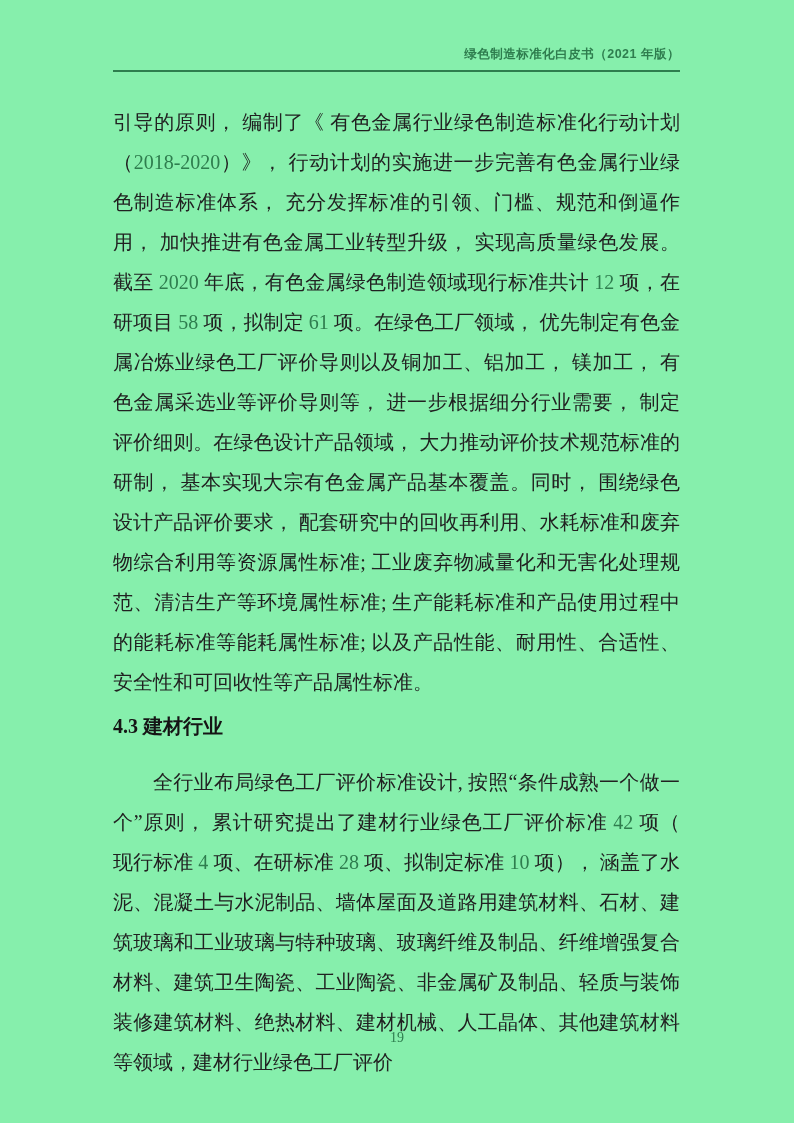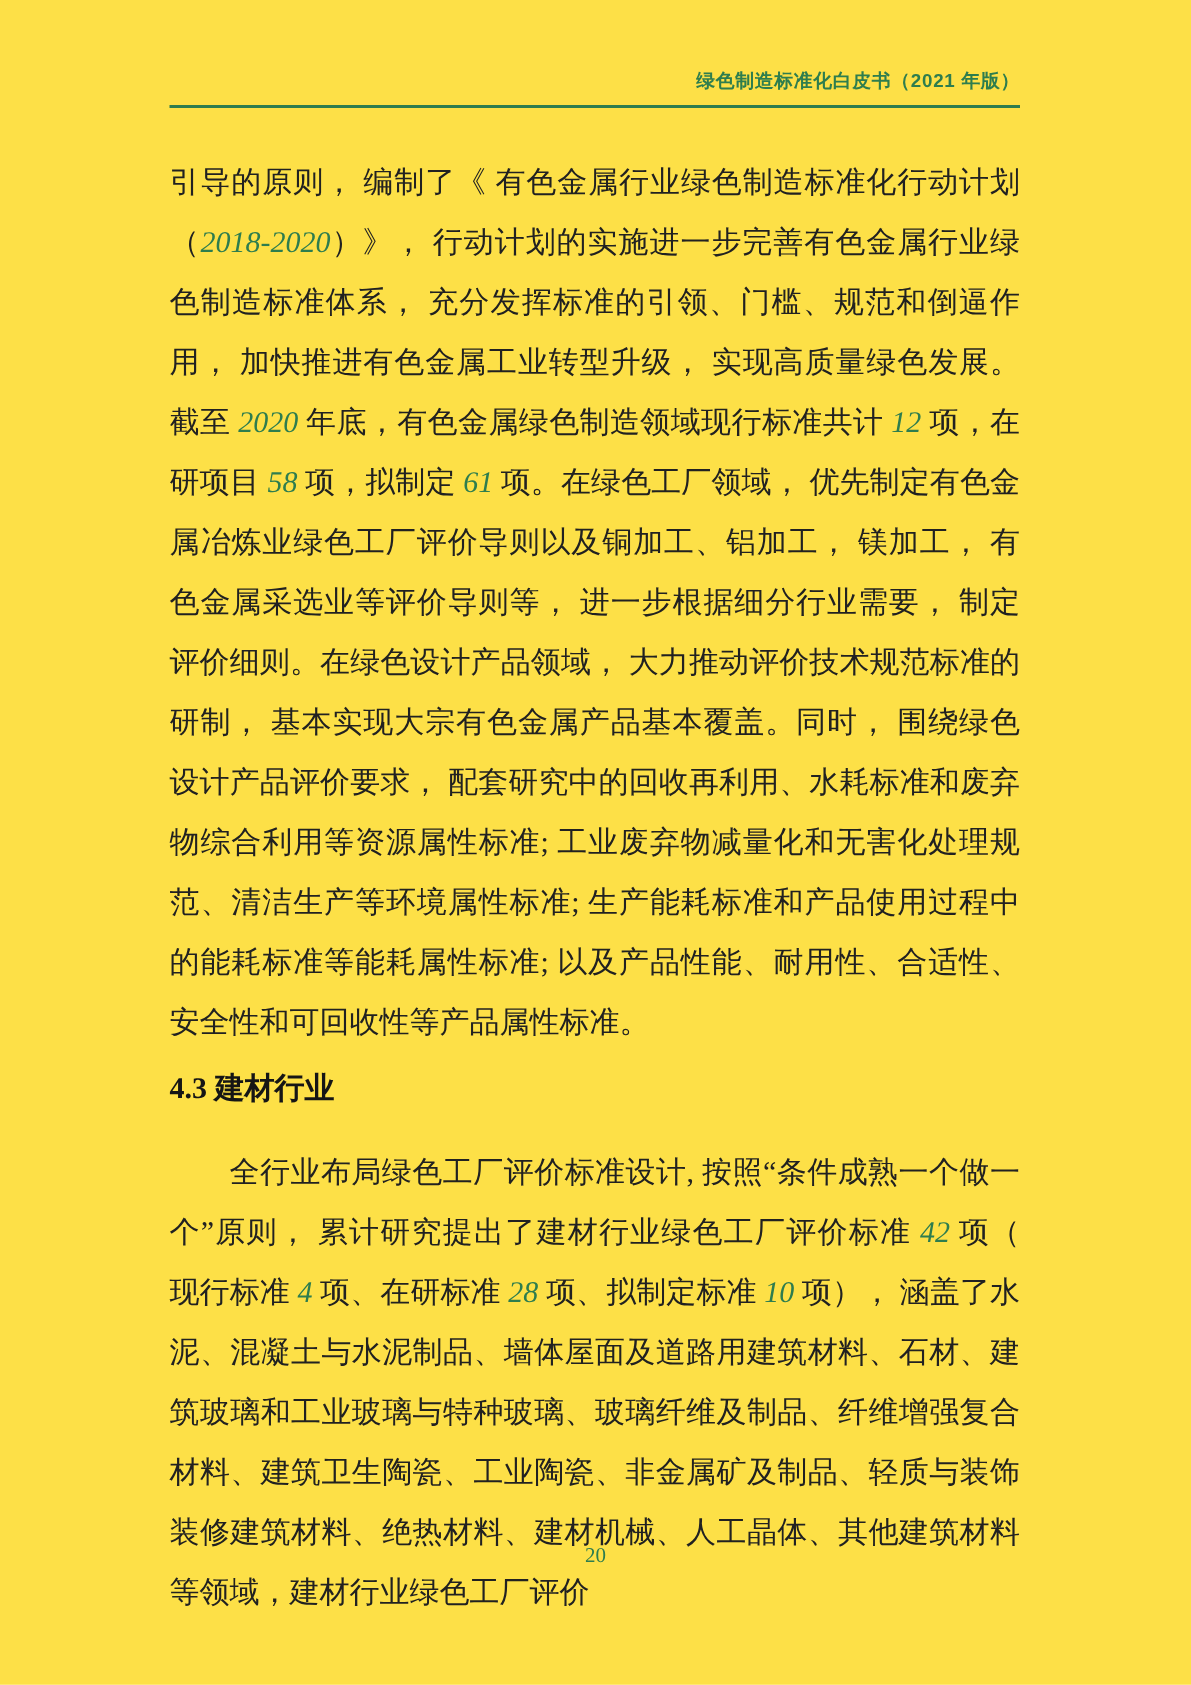--- a/index.html
+++ b/index.html
@@ -6,21 +6,21 @@
     --accent-green:#2e7d4e;
     --body-text:#212121;
   }
   html,body{margin:0;padding:0;}
   body{
     width:794px;height:1123px;background:#ffffff;
     font-family:"Liberation Serif", serif;
   }
   .page{
     position:relative;width:794px;height:1123px;
-    background:#fde047;overflow:hidden;
+    background:#86efac;overflow:hidden;
   }
   .content{
     position:absolute;left:113px;top:46px;width:567px;
   }
   .header-title{
     text-align:right;
     font-family:"Liberation Sans", sans-serif;
     font-weight:bold;
     font-size:12.5px;
     letter-spacing:0.5px;
@@ -38,21 +38,21 @@
     color:var(--body-text);
   }
   .para.indent{text-indent:2em;}
   .section-heading{
     margin:8px 0 20px 0;
     font-size:20px;
     line-height:32px;
     font-weight:bold;
     color:#151515;
   }
-  .num-green{color:var(--accent-green);font-style:italic;}
+  .num-green{color:var(--accent-green);}
   .page-number{
     position:absolute;left:0;right:0;top:1030px;
     text-align:center;
     font-size:14px;
     color:var(--accent-green);
     font-family:"Liberation Serif", serif;
   }
 </style>
 </head>
 <body>
@@ -68,14 +68,14 @@
     <div class="body-block">
       <p class="para"><span>引导的原则， 编制了《 有色金属行业绿色制造标准化行动计划（</span><span class="num-green">2018-2020</span><span>）》， 行动计划的实施进一步完善有色金属行业绿色制造标准体系， 充分发挥标准的引领、门槛、规范和倒逼作用， 加快推进有色金属工业转型升级， 实现高质量绿色发展。截至 </span><span class="num-green">2020</span><span> 年底，有色金属绿色制造领域现行标准共计 </span><span class="num-green">12</span><span> 项，在研项目 </span><span class="num-green">58</span><span> 项，拟制定 </span><span class="num-green">61</span><span> 项。在绿色工厂领域， 优先制定有色金属冶炼业绿色工厂评价导则以及铜加工、铝加工， 镁加工， 有色金属采选业等评价导则等， 进一步根据细分行业需要， 制定评价细则。在绿色设计产品领域， 大力推动评价技术规范标准的研制， 基本实现大宗有色金属产品基本覆盖。同时， 围绕绿色设计产品评价要求， 配套研究中的回收再利用、水耗标准和废弃物综合利用等资源属性标准; 工业废弃物减量化和无害化处理规范、清洁生产等环境属性标准; 生产能耗标准和产品使用过程中的能耗标准等能耗属性标准; 以及产品性能、耐用性、合适性、安全性和可回收性等产品属性标准。</span></p>
 
       <h2 class="section-heading">4.3 建材行业</h2>
 
       <p class="para indent"><span>全行业布局绿色工厂评价标准设计, 按照“条件成熟一个做一个”原则， 累计研究提出了建材行业绿色工厂评价标准 </span><span class="num-green">42</span><span> 项（ 现行标准 </span><span class="num-green">4</span><span> 项、在研标准 </span><span class="num-green">28</span><span> 项、拟制定标准 </span><span class="num-green">10</span><span> 项）， 涵盖了水泥、混凝土与水泥制品、墙体屋面及道路用建筑材料、石材、建筑玻璃和工业玻璃与特种玻璃、玻璃纤维及制品、纤维增强复合材料、建筑卫生陶瓷、工业陶瓷、非金属矿及制品、轻质与装饰装修建筑材料、绝热材料、建材机械、人工晶体、其他建筑材料等领域，建材行业绿色工厂评价</span></p>
     </div>
 
   </div>
 
-  <div class="page-number">20</div>
+  <div class="page-number">19</div>
 </div>
 
 </body></html>

